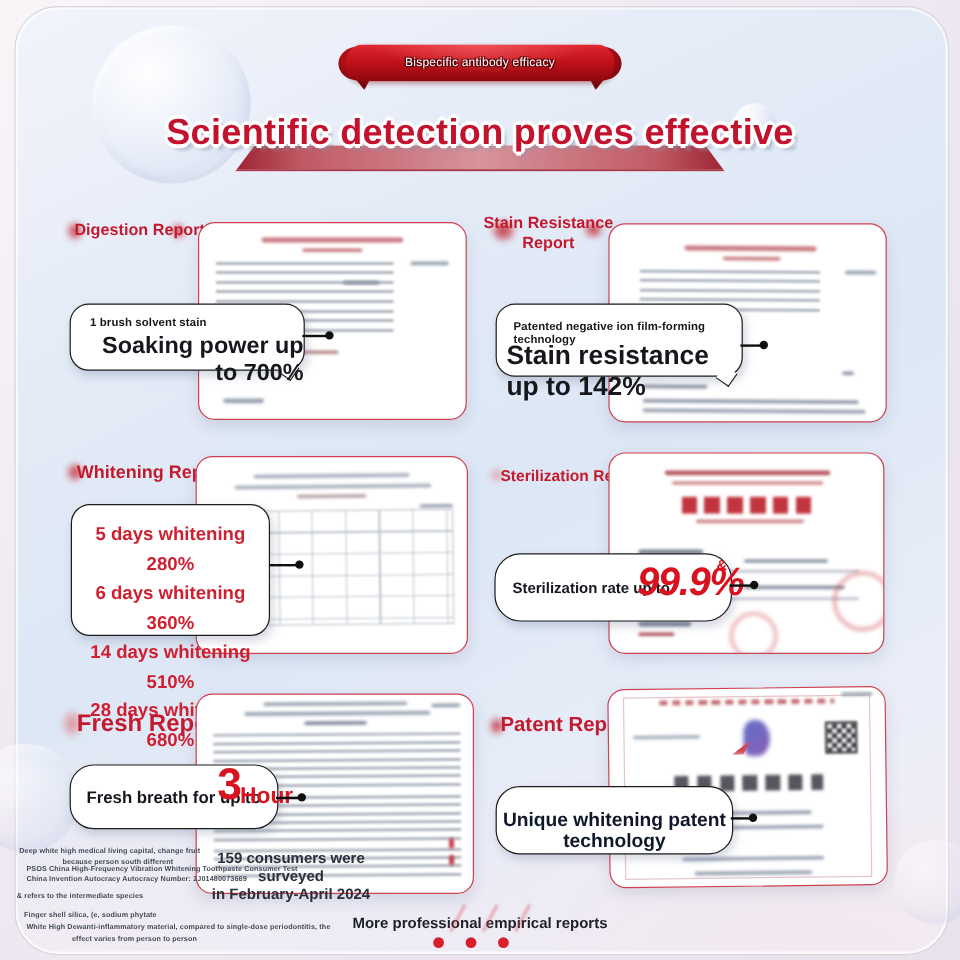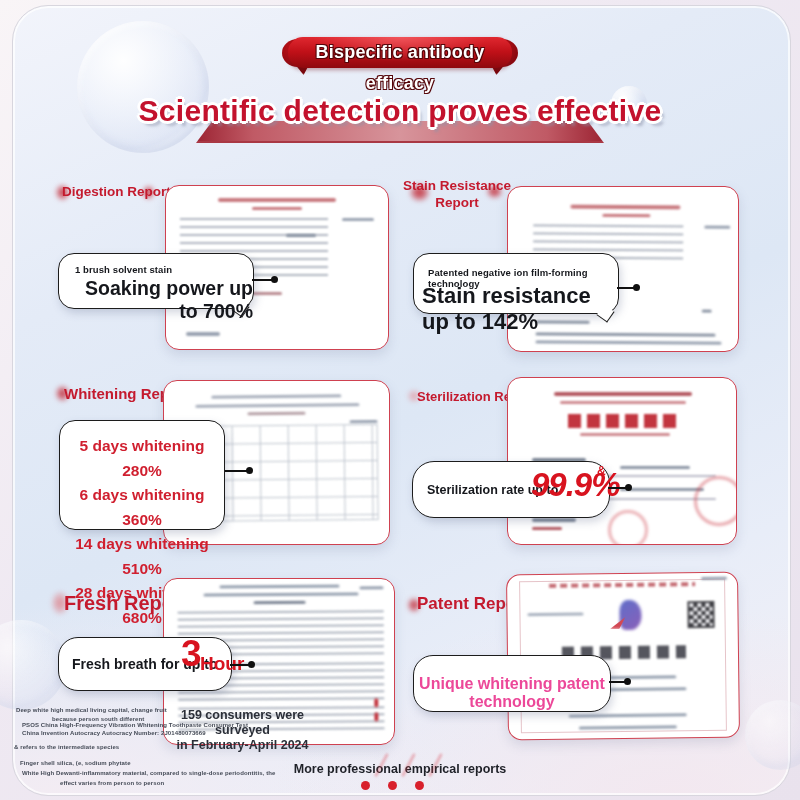--- a/index.html
+++ b/index.html
@@ -23,21 +23,21 @@
     background:radial-gradient(circle at 40% 35%,#d3141c,#8c0910 70%);filter:blur(.4px);}
   .ribbon .cap.l{left:-6px;} .ribbon .cap.r{right:-6px;}
   .ribbon .fold{position:absolute;width:16px;height:12px;bottom:-7px;background:#7a060b;filter:blur(1px);}
   .ribbon .fold.l{left:6px;clip-path:polygon(0 0,100% 0,60% 100%);}
   .ribbon .fold.r{right:6px;clip-path:polygon(0 0,100% 0,40% 100%);}
   .ribbon .bar{position:absolute;inset:0;border-radius:15px;
     background:radial-gradient(ellipse at 50% 0%, rgba(255,120,125,.55) 0%, rgba(255,120,125,0) 55%),
       linear-gradient(180deg,#e02830 0%,#c01018 48%,#8e080e 100%);
     box-shadow:0 2px 4px rgba(120,20,30,.4);}
   .ribbon .txt{position:absolute;inset:0;text-align:center;line-height:31px;color:#fff;
-    font-size:18px;font-weight:700;letter-spacing:.2px;
+    font-size:10px;font-weight:400;letter-spacing:.2px;
     text-shadow:1px 1px 0 #55060a,-1px 1px 0 #55060a,1px -1px 0 #55060a,-1px -1px 0 #55060a;}
   
   .title-band{left:196px;top:121px;width:408px;height:20px;
     clip-path:polygon(4% 0,96% 0,100% 100%,0 100%);
     background:linear-gradient(90deg,#9c2433 0%,#c05a65 14%,#d7949b 50%,#c05a65 86%,#9c2433 100%);
     border-bottom:2px solid #a93844;}
   .title{left:0;top:94px;width:800px;text-align:center;font-size:30px;font-weight:700;color:#c3122d;letter-spacing:.3px;
     text-shadow:-2px -2px 0 #fff,2px -2px 0 #fff,-2px 2px 0 #fff,2px 2px 0 #fff,0 3px 0 #fff,0 -3px 0 #fff,3px 0 0 #fff,-3px 0 0 #fff,4px 5px 3px rgba(140,145,170,.55);}
   
   .lbl{color:#c41a2e;font-weight:700;white-space:nowrap;}
@@ -241,21 +241,21 @@
       <div class="chars" style="left:180px;top:28px;width:23px;height:23px;background:conic-gradient(#3a3a3f 25%,#e9e9ec 0 50%,#3a3a3f 0 75%,#e9e9ec 0);background-size:8px 8px;border:2px solid #47474c;filter:blur(.9px);"></div>
       <div class="chars" style="left:54px;top:72px;width:124px;height:13px;background:repeating-linear-gradient(to right,#55565e 0 12px,transparent 12px 19px);"></div>
       <div class="bl" style="left:68px;top:102px;width:100px;height:3px;background:#99a3b2;"></div>
       <div class="bl" style="left:60px;top:114px;width:118px;height:3px;background:#99a3b2;"></div>
       <div class="bl" style="left:60px;top:140px;width:118px;height:3px;background:#99a3b2;"></div>
       <div class="bl" style="left:70px;top:152px;width:98px;height:3px;background:#99a3b2;"></div>
     </div>
   </div>
 
   <div class="a callout" style="left:413px;top:655px;width:196px;height:55px;border-radius:20px;">
-    <div class="c-big" style="left:0;right:0;top:19px;text-align:center;font-size:16px;color:#ec4899;">Unique whitening patent technology</div>
+    <div class="c-big" style="left:0;right:0;top:19px;text-align:center;font-size:16px;color:#0f172a;">Unique whitening patent technology</div>
   </div>
   <div class="cline" style="left:609px;top:681px;width:16px;"></div>
   <div class="cdot" style="left:624px;top:678px;"></div>
 
   <div class="fnote" style="left:16px;top:707px;">Deep white high medical living capital, change fruit</div>
   <div class="fnote" style="left:52px;top:716px;">because person south different</div>
   <div class="fnote" style="left:22px;top:722px;">PSOS China High-Frequency Vibration Whitening Toothpaste Consumer Test</div>
   <div class="fnote" style="left:22px;top:730px;">China Invention Autocracy Autocracy Number: 2J01480073669</div>
   <div class="fnote" style="left:14px;top:744px;">&amp; refers to the intermediate species</div>
   <div class="fnote" style="left:20px;top:760px;">Finger shell silica, (e, sodium phytate</div>

